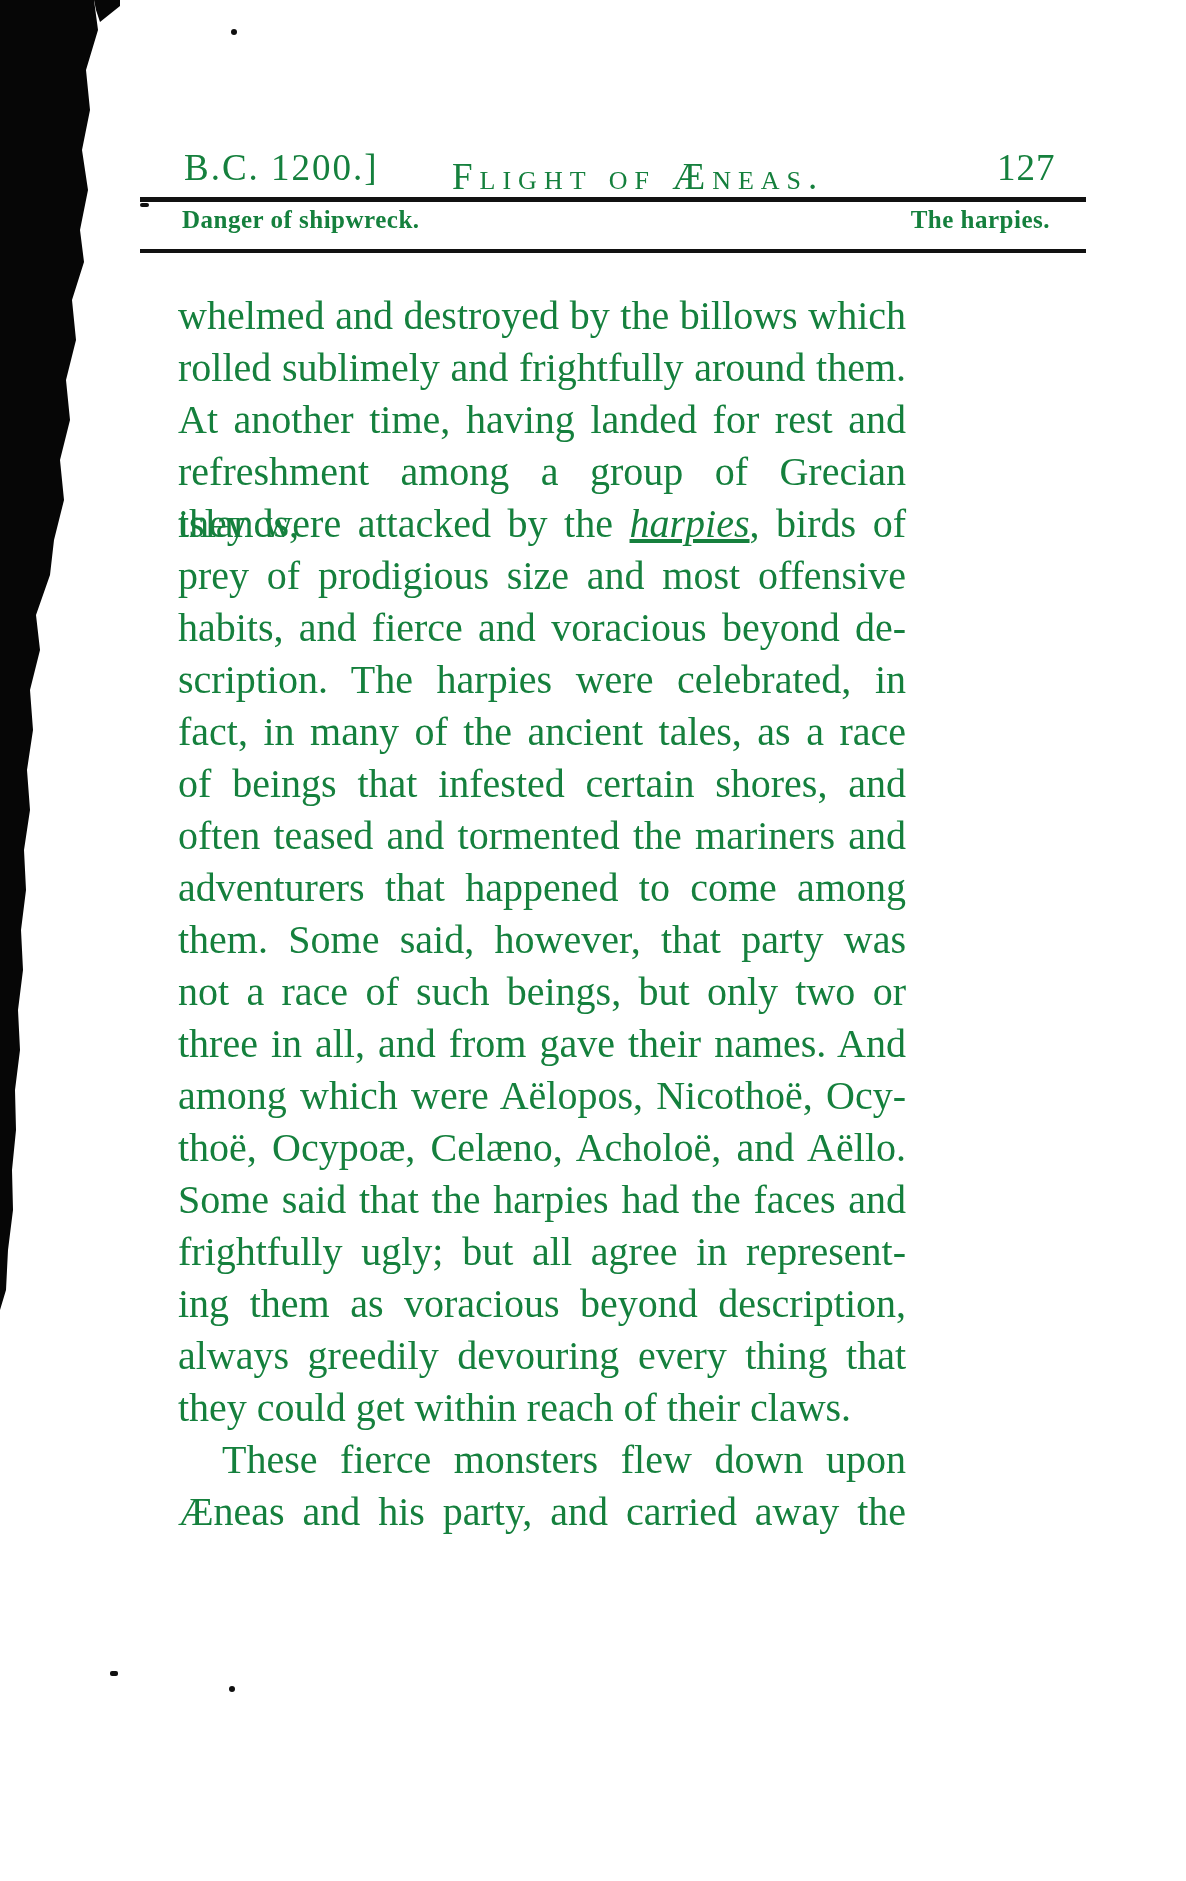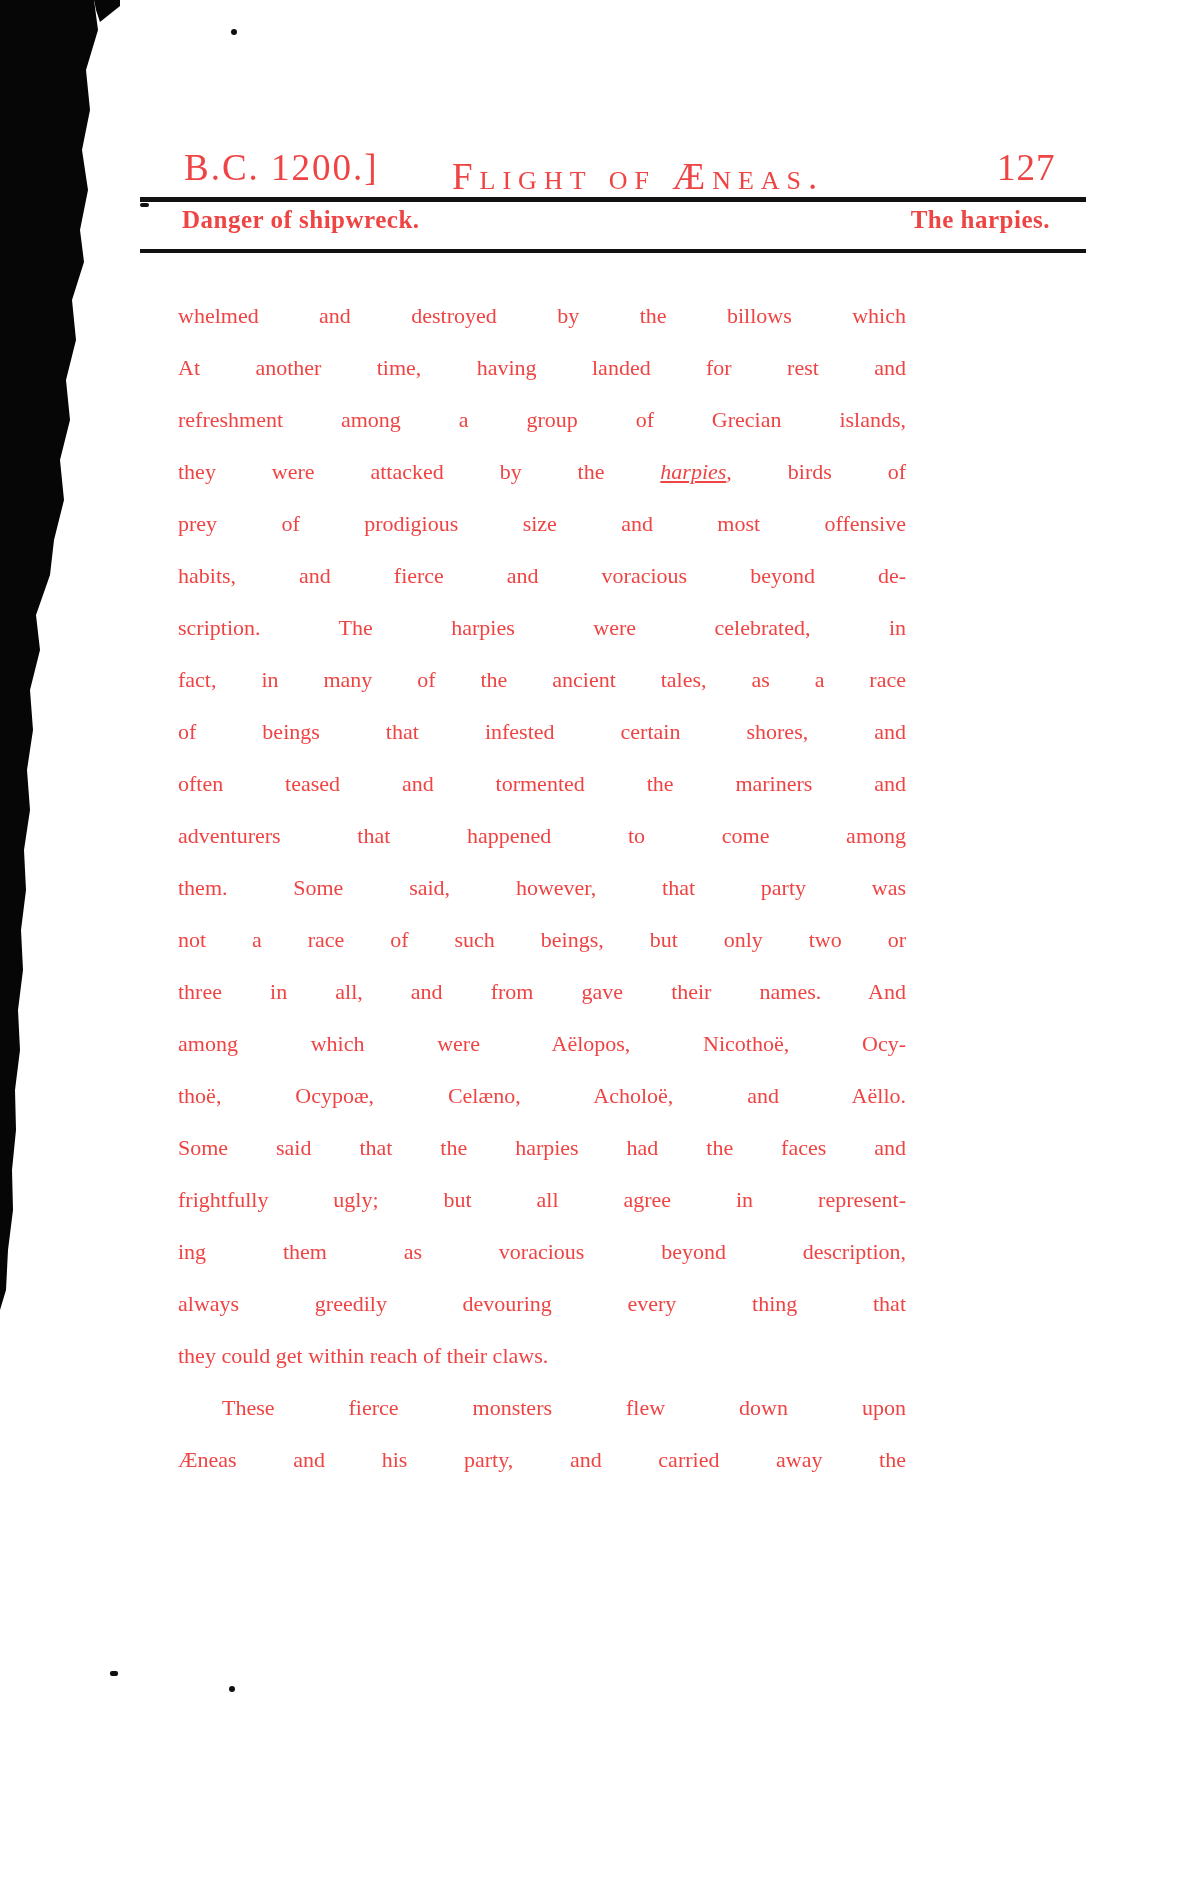--- a/index.html
+++ b/index.html
@@ -2,21 +2,21 @@
 <html><head>
 <meta charset="utf-8">
 <style>
   html,body{margin:0;padding:0;background:#777;}
   .page{
     position:relative;
     width:1186px;height:1881px;
     background:#ffffff;
     overflow:hidden;
     font-family:"Liberation Serif","DejaVu Serif",serif;
-    color:#ef4444;
+    color:#15803d;
   }
   .gutter{position:absolute;left:0;top:0;}
   .hdr-era{
     position:absolute;left:184px;top:146px;
     font-size:37px;letter-spacing:2px;white-space:nowrap;
   }
   .hdr-title{
     position:absolute;left:452px;top:155px;
     font-size:37px;font-variant:small-caps;letter-spacing:7px;white-space:nowrap;
   }
@@ -27,21 +27,21 @@
   .rule{position:absolute;left:140px;width:946px;background:#111;}
   .rule-top{top:197px;height:5px;}
   .rule-bottom{top:249px;height:4px;}
   .runheads{
     position:absolute;left:182px;top:206px;width:868px;
     display:flex;justify-content:space-between;
     font-size:25px;font-weight:bold;letter-spacing:0.5px;
   }
   .body-text{
     position:absolute;left:178px;top:290px;width:728px;
-    font-size:22px;line-height:52px;
+    font-size:40px;line-height:52px;
   }
   .line{
     text-align:justify;
     text-align-last:justify;
     white-space:normal;
     height:52px;overflow:visible;
   }
   .line.end{text-align-last:left;}
   .line.indent{padding-left:44px;}
   .it{font-style:italic;text-decoration:underline;}
@@ -75,20 +75,21 @@
 
   <div class="runheads">
     <span>Danger of shipwreck.</span>
     <span>The harpies.</span>
   </div>
 
   <div class="rule rule-bottom"></div>
 
   <div class="body-text" id="body-lines">
       <div class="line"><span>whelmed and destroyed by the billows which</span></div>
+      <div class="line"><span>rolled sublimely and frightfully around them.</span></div>
       <div class="line"><span>At another time, having landed for rest and</span></div>
       <div class="line"><span>refreshment among a group of Grecian islands,</span></div>
       <div class="line"><span>they were attacked by the </span><span class="it">harpies</span><span>, birds of</span></div>
       <div class="line"><span>prey of prodigious size and most offensive</span></div>
       <div class="line"><span>habits, and fierce and voracious beyond de-</span></div>
       <div class="line"><span>scription. The harpies were celebrated, in</span></div>
       <div class="line"><span>fact, in many of the ancient tales, as a race</span></div>
       <div class="line"><span>of beings that infested certain shores, and</span></div>
       <div class="line"><span>often teased and tormented the mariners and</span></div>
       <div class="line"><span>adventurers that happened to come among</span></div>

